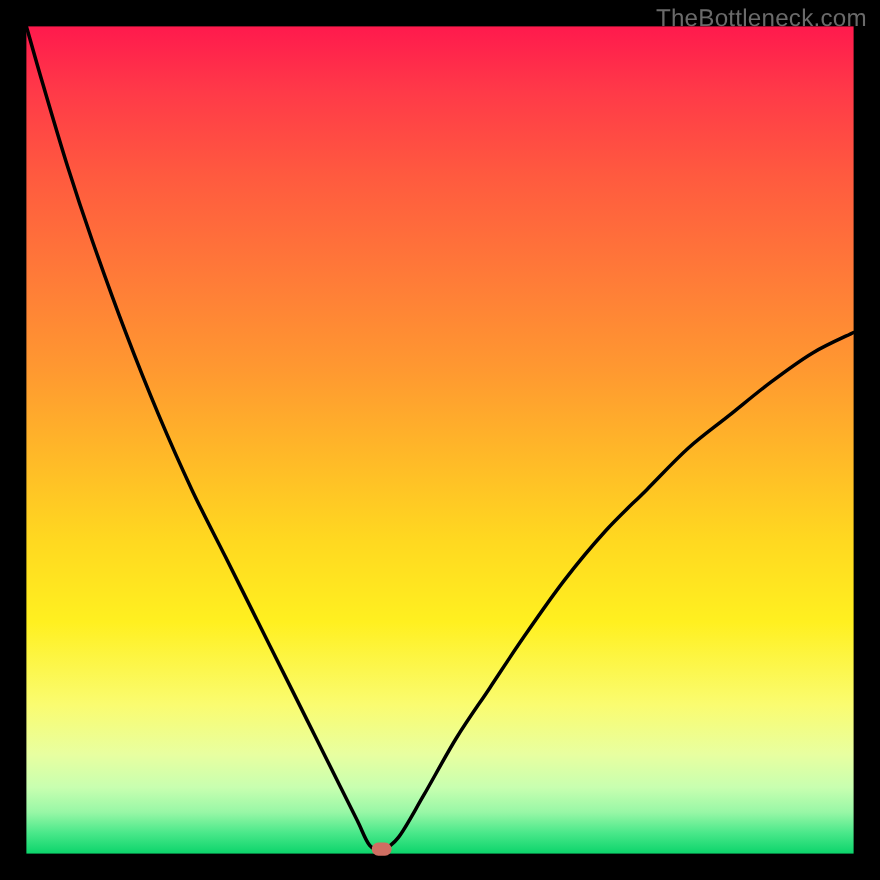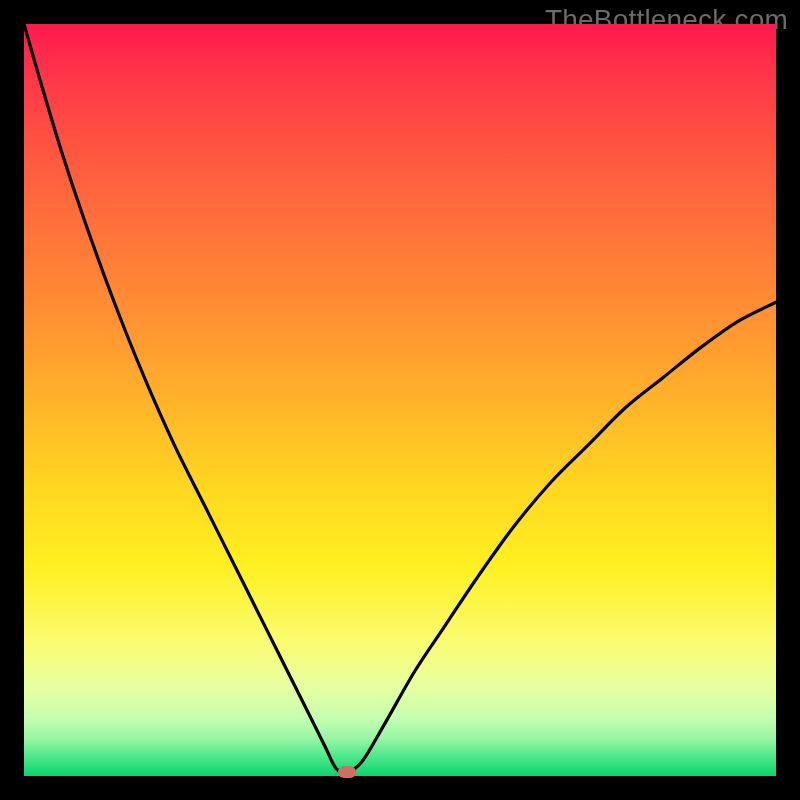--- a/index.html
+++ b/index.html
@@ -42,21 +42,21 @@
       #98f7a6 95%,
       #4ae88a 97.5%,
       #0cd46b 100%
     );
   }
   .watermark {
     position: absolute;
     top: 4px;
     right: 12px;
     color: #6a6a6a;
-    font-size: 28px;
+    font-size: 22px;
     font-weight: 500;
     letter-spacing: 0.2px;
     user-select: none;
   }
   svg.curve {
     position: absolute;
     left: 0;
     top: 0;
     width: 752px;
     height: 752px;

